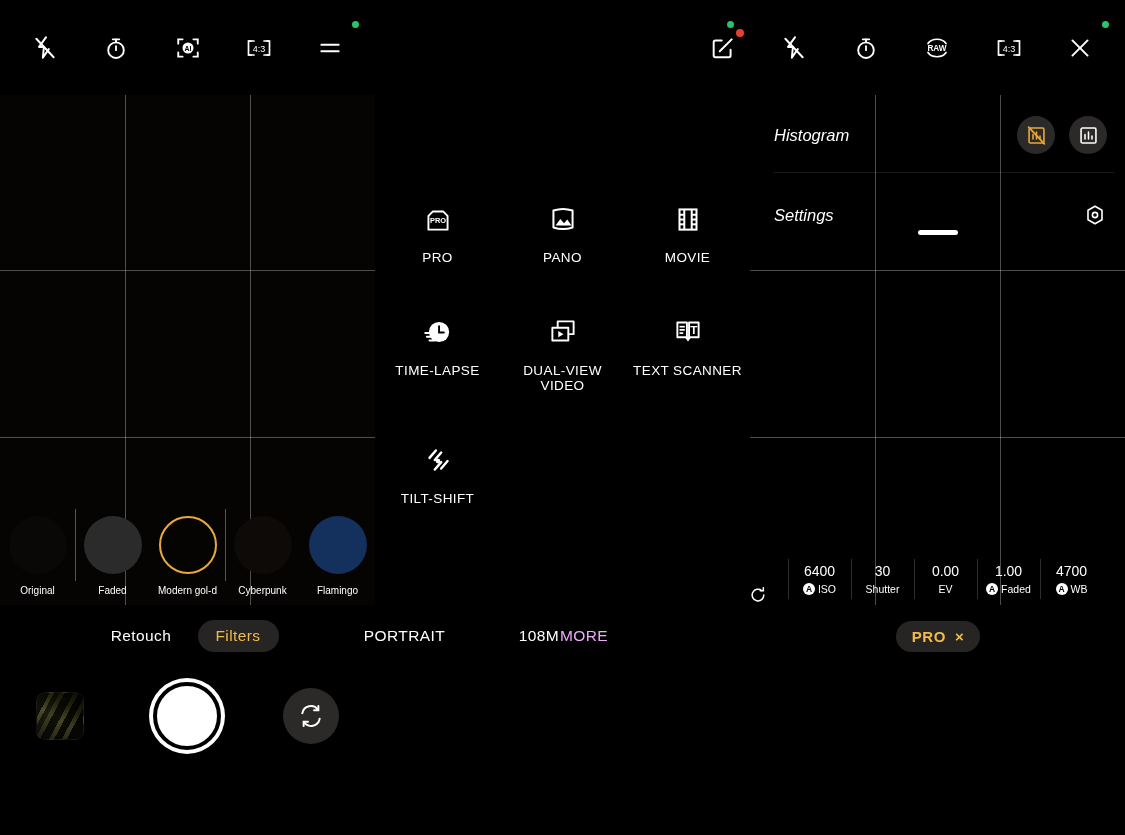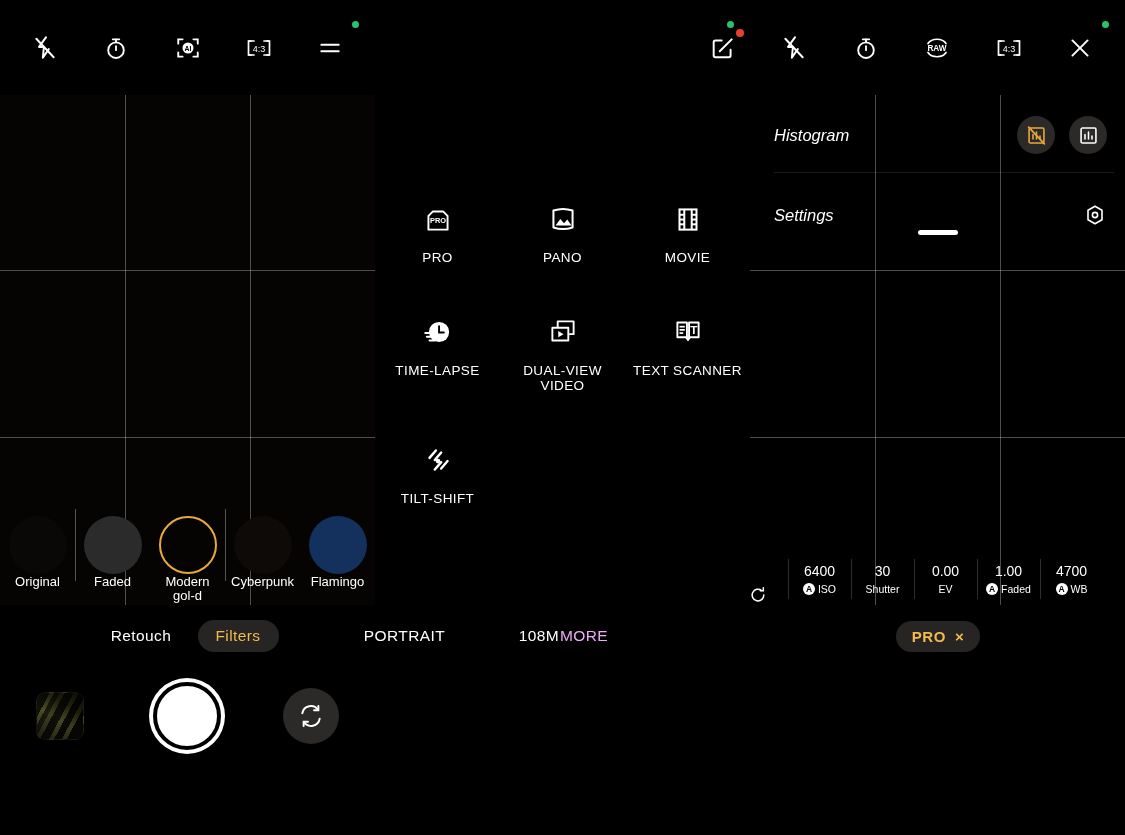--- a/index.html
+++ b/index.html
@@ -102,21 +102,21 @@
     position: absolute; left: 0; top: 505px; width: 375px; height: 105px;
     display: flex; align-items: flex-start;
   }
   .filter-item {
     width: 75px; display: flex; flex-direction: column; align-items: center; position: relative;
     padding-top: 11px;
   }
   .swatch { width: 58px; height: 58px; border-radius: 50%; }
   .swatch.ring { background: transparent; border: 2px solid #e8a93c; }
   .filter-name {
-    margin-top: 1px; color: #fff; font-size: 13px; text-align: center; line-height: 14px;
+    margin-top: 10px; color: #fff; font-size: 10px; text-align: center; line-height: 14px;
     white-space: nowrap;
   }
   .filter-name.wrap { white-space: normal; width: 62px; }
   .sep-line { position: absolute; left: 0; top: 4px; width: 1px; height: 72px; background: rgba(255,255,255,0.32); }
 
   
   .tab-bar { position: absolute; left: 0; top: 612px; width: 1125px; height: 48px; }
   .tab { position: absolute; top: 0; height: 48px; display: flex; align-items: center; justify-content: center;
          font-size: 15.5px; color: #fff; letter-spacing: 0.4px; }
   .tab.gold { color: #f0abfc; }

